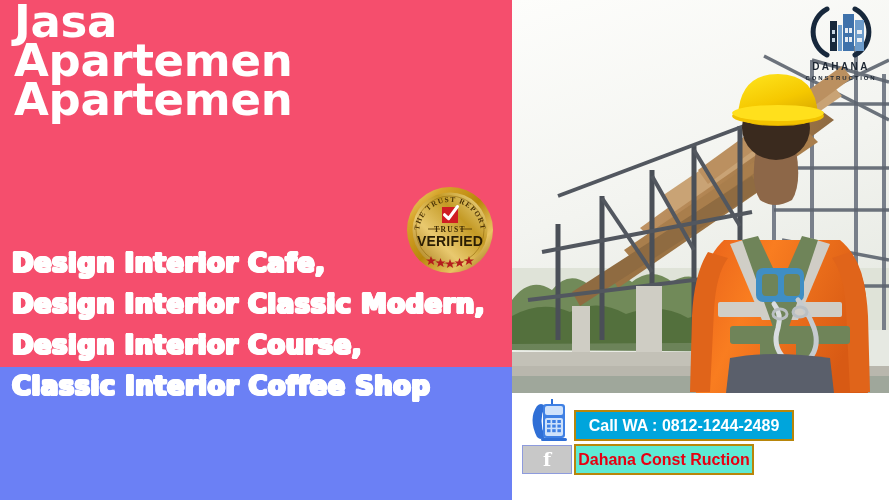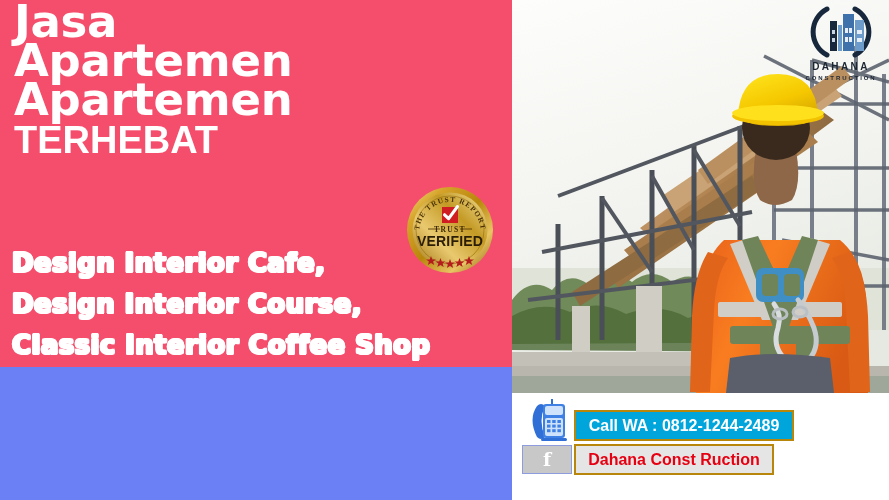--- a/index.html
+++ b/index.html
@@ -156,22 +156,22 @@
   .wa-box span {
     color: #ffffff;
     font-family: "Liberation Sans", sans-serif;
     font-weight: bold;
     font-size: 16px;
     white-space: nowrap;
   }
 
   .name-box {
     position: absolute; left: 62px; top: 51px;
-    width: 200px; height: 31px;
-    background: #e5e5e5;
+    width: 180px; height: 31px;
+    background: #5eead4;
     border: 2px solid #b8860b;
     display: flex; align-items: center; justify-content: center;
   }
   .name-box span {
     color: #e60012;
     font-family: "Liberation Sans", sans-serif;
     font-weight: bold;
     font-size: 16px;
     white-space: nowrap;
   }
@@ -181,25 +181,25 @@
 
 <div class="banner">
 
   <div class="panel-pink"></div>
   <div class="panel-blue"></div>
 
   <div class="headline">
     <span class="hl">Jasa</span>
     <span class="hl">Apartemen</span>
     <span class="hl">Apartemen</span>
-    <span class="hl last">TERHEBAT</span>
   </div>
 
   <div class="services">
     <span class="svc">Design Interior Cafe,</span>
+    <span class="svc">Design Interior Classic Modern,</span>
     <span class="svc">Design Interior Course,</span>
     <span class="svc">Classic Interior Coffee Shop</span>
   </div>
 
   <div class="badge">
     <svg viewBox="0 0 88 88" xmlns="http://www.w3.org/2000/svg" aria-hidden="true">
       <defs>
         <linearGradient id="gold" x1="0" y1="0" x2="1" y2="1">
           <stop offset="0%" stop-color="#f6e08a"></stop>
           <stop offset="22%" stop-color="#d6a42a"></stop>

